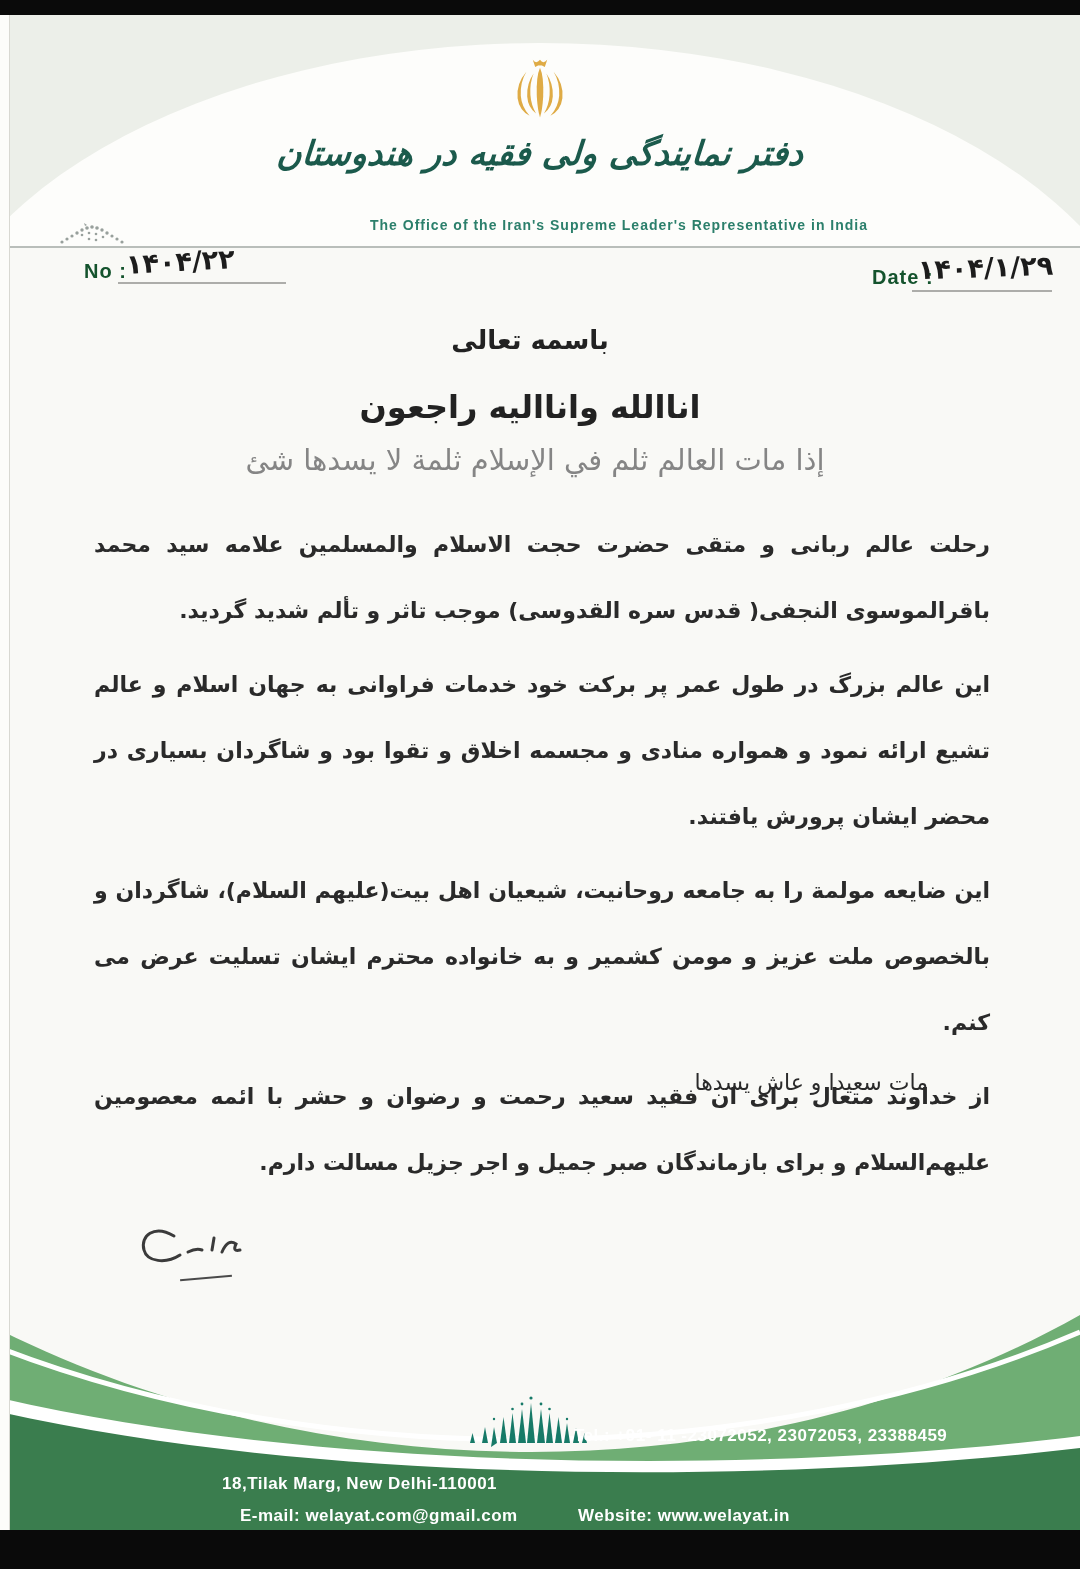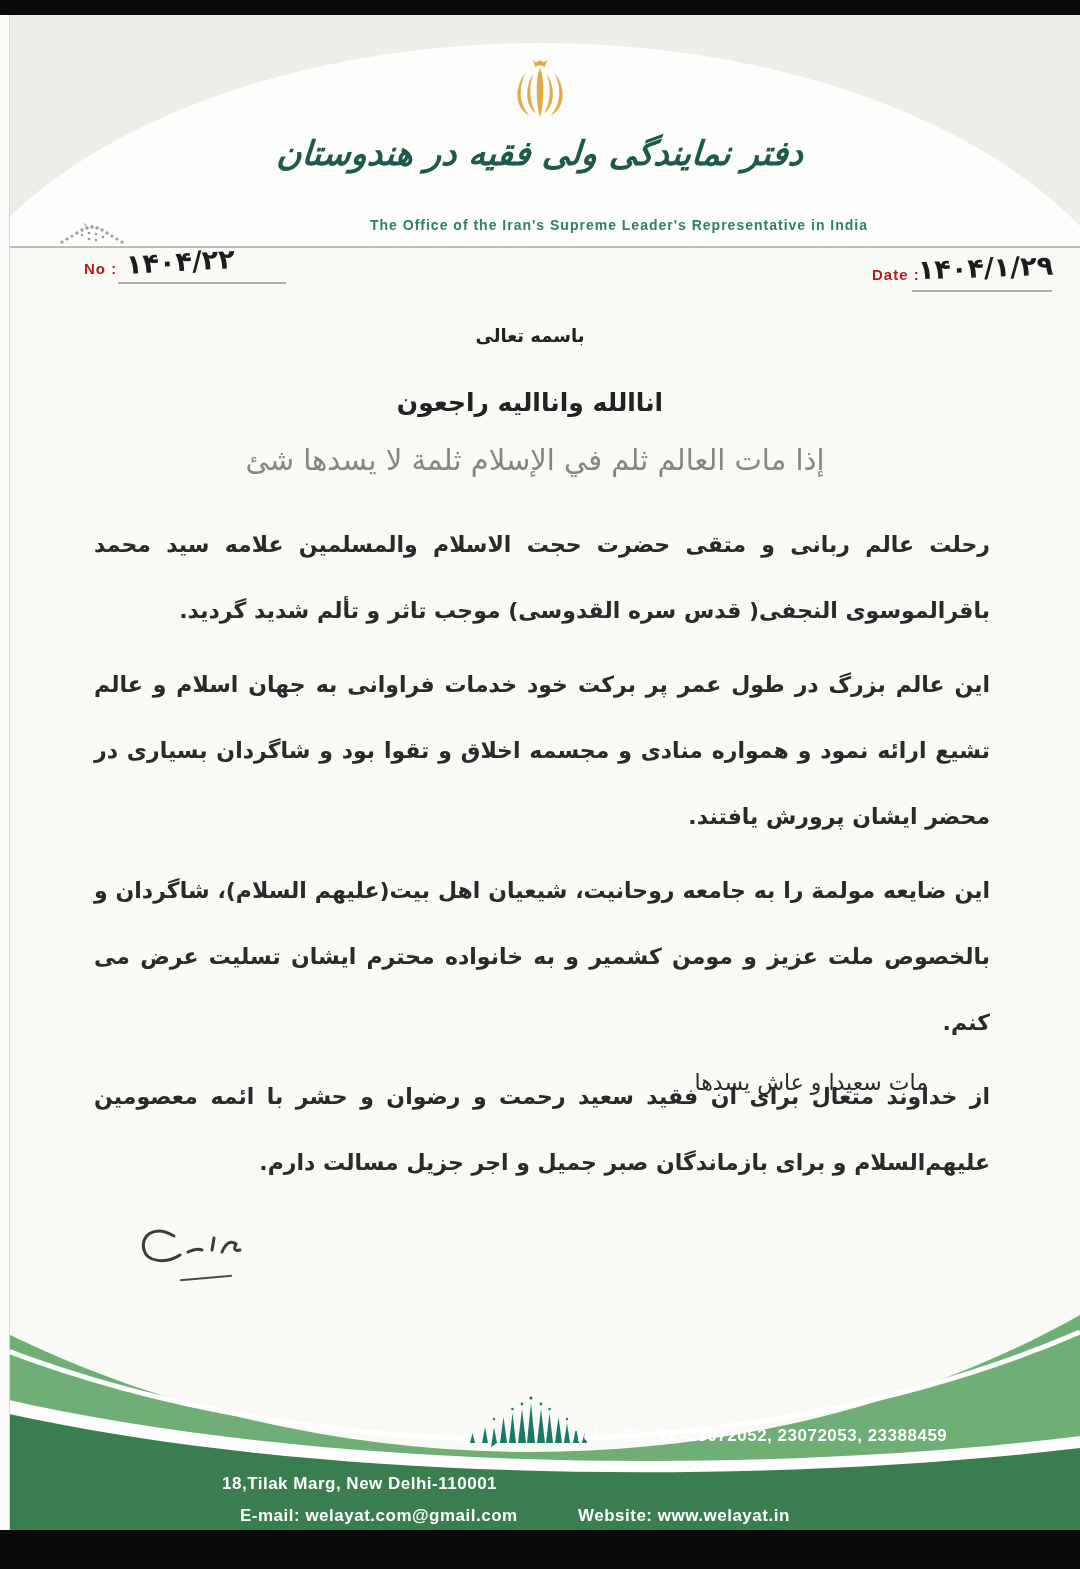--- a/index.html
+++ b/index.html
@@ -27,30 +27,30 @@
     transform:skewX(-4deg);
   }
   .title-en{
     position:absolute;left:0;top:202px;width:868px;text-align:right;
     font-size:14px;font-weight:bold;color:#2b7f6b;letter-spacing:1px;
   }
   .header-divider{position:absolute;left:0;top:246px;width:1080px;height:0;
     border-top:2px solid #b9beba;}
   .mound{position:absolute;left:56px;top:221px;width:76px;height:25px;}
   
-  .field-label{position:absolute;font-size:15px;font-weight:bold;color:#b91c1c;letter-spacing:1px;}
+  .field-label{position:absolute;font-size:20px;font-weight:bold;color:#14532d;letter-spacing:1px;}
   .hand{position:absolute;font-family:"DejaVu Sans",sans-serif;font-weight:bold;
     font-size:27px;color:#1c1c1c;direction:ltr;}
   .uline{position:absolute;border-bottom:2px solid #adadaa;height:0;}
   
   .fa{font-family:"DejaVu Sans",sans-serif;direction:rtl;color:#222;}
   .bismillah{position:absolute;left:0;top:325px;width:1060px;text-align:center;
-    font-size:18px;font-weight:bold;}
+    font-size:26px;font-weight:bold;}
   .istirja{position:absolute;left:0;top:388px;width:1060px;text-align:center;
-    font-size:25px;font-weight:bold;}
+    font-size:32px;font-weight:bold;}
   .hadith{position:absolute;left:0;top:443px;width:1070px;text-align:center;
     font-size:29px;font-weight:normal;color:#858585;}
   .body-text{position:absolute;left:86px;top:504px;width:912px;
     font-size:22px;line-height:66px;text-align:justify;color:#2a2a2a;}
   .body-text p{margin:8px;font-weight:bold;}
   .closing{position:absolute;right:152px;top:1070px;font-size:22px;color:#2a2a2a;}
   
   .sig-name{position:absolute;left:130px;top:1188px;font-size:25px;font-weight:bold;color:#111;}
   .sig-scribble{position:absolute;left:136px;top:1222px;width:130px;height:58px;}
   .sig-line{position:absolute;left:180px;top:1277px;width:52px;height:0;

